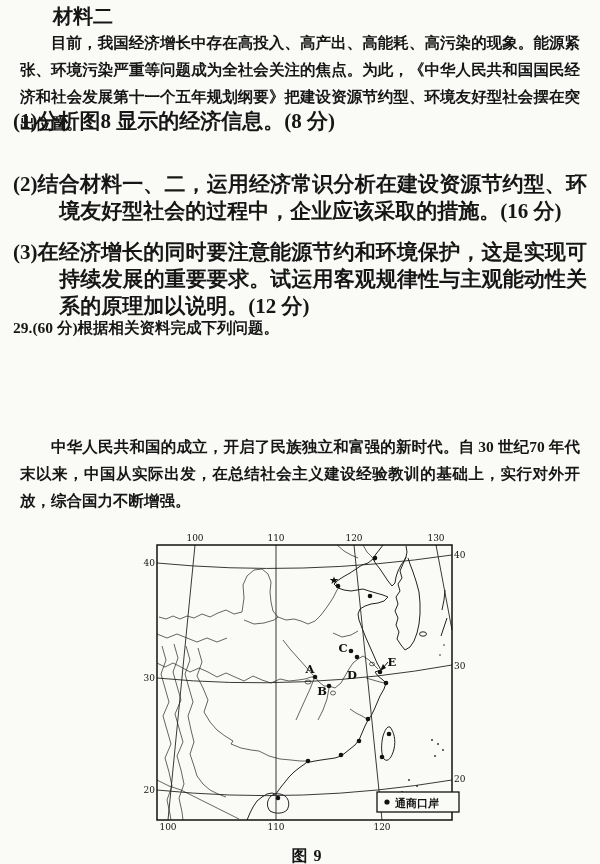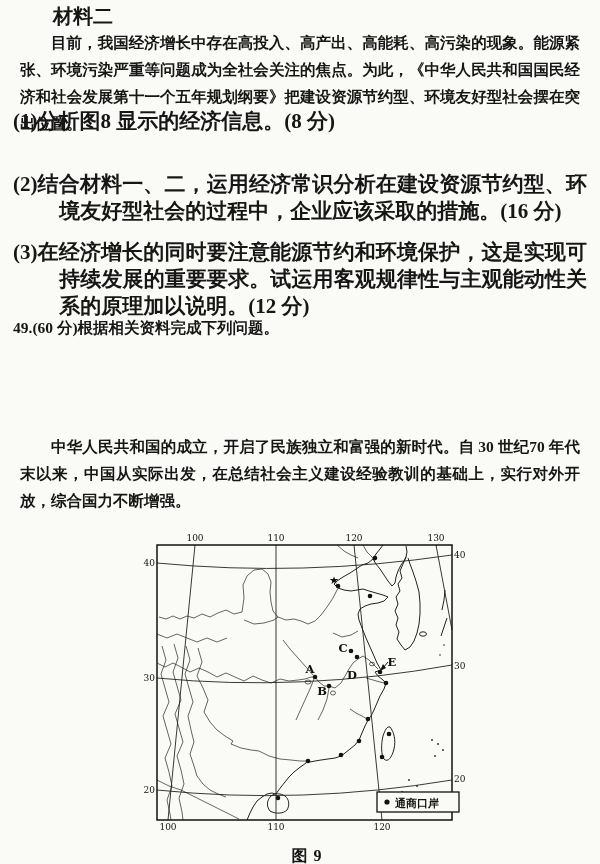--- a/index.html
+++ b/index.html
@@ -30,21 +30,21 @@
   <div class="blk material-label" style="top:3px;">材料二</div>
 
   <p class="blk para" style="top:22px;">目前，我国经济增长中存在高投入、高产出、高能耗、高污染的现象。能源紧张、环境污染严重等问题成为全社会关注的焦点。为此，《中华人民共和国国民经济和社会发展第十一个五年规划纲要》把建设资源节约型、环境友好型社会摆在突出位置。</p>
 
   <p class="blk q" style="top:108px;">(1)分析图8 显示的经济信息。(8 分)</p>
 
   <p class="blk q" style="top:171px;">(2)结合材料一、二，运用经济常识分析在建设资源节约型、环境友好型社会的过程中，企业应该采取的措施。(16 分)</p>
 
   <p class="blk q" style="top:239px;">(3)在经济增长的同时要注意能源节约和环境保护，这是实现可持续发展的重要要求。试运用客观规律性与主观能动性关系的原理加以说明。(12 分)</p>
 
-  <p class="blk q39h" style="top:318px;">49.(60 分)根据相关资料完成下列问题。</p>
+  <p class="blk q39h" style="top:318px;">29.(60 分)根据相关资料完成下列问题。</p>
 
 
   <p class="blk para" style="top:426px;">中华人民共和国的成立，开启了民族独立和富强的新时代。自 30 世纪70 年代末以来，中国从实际出发，在总结社会主义建设经验教训的基础上，实行对外开放，综合国力不断增强。</p>
 
   <figure>
     <svg viewBox="-6 0 332 308" width="332" height="308" xmlns="http://www.w3.org/2000/svg">
 
       <g class="map-stroke" stroke-width="0.9">
         <path d="M48,15 L21,290"></path>
         <path d="M129,15 L129,290"></path>

